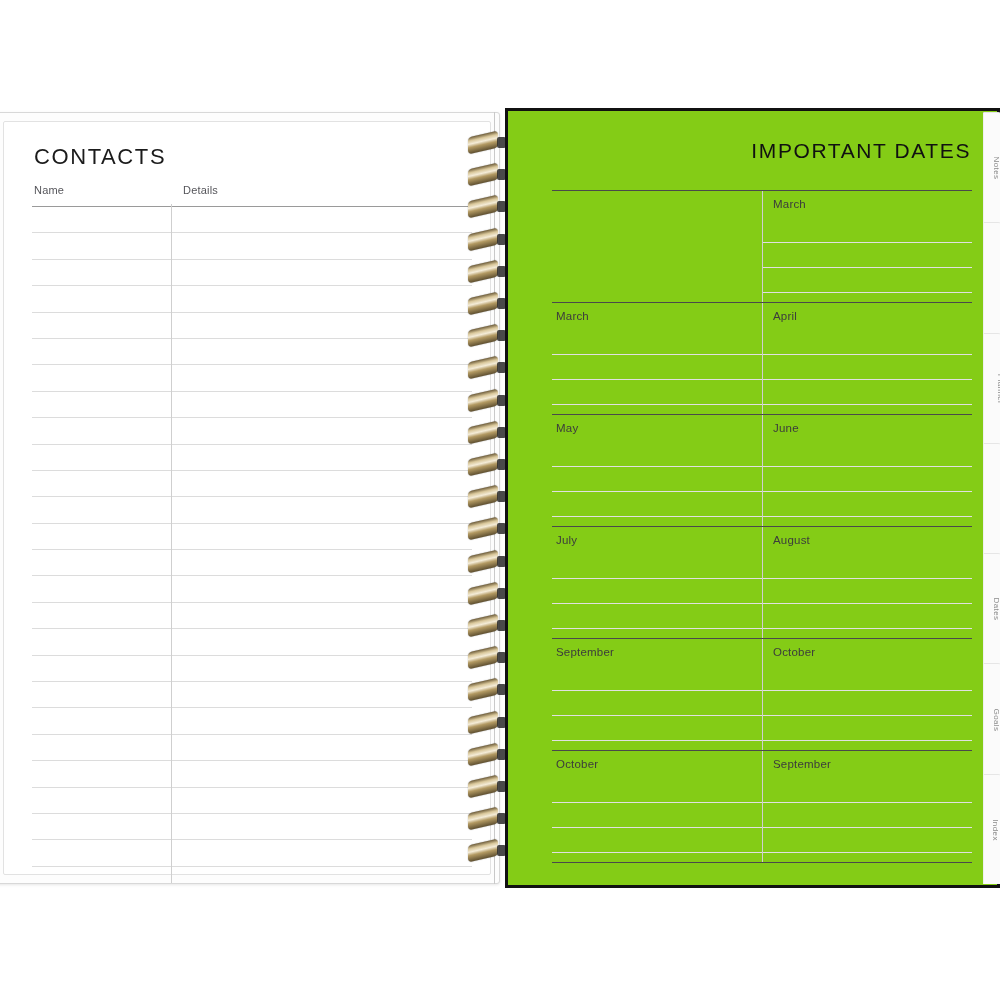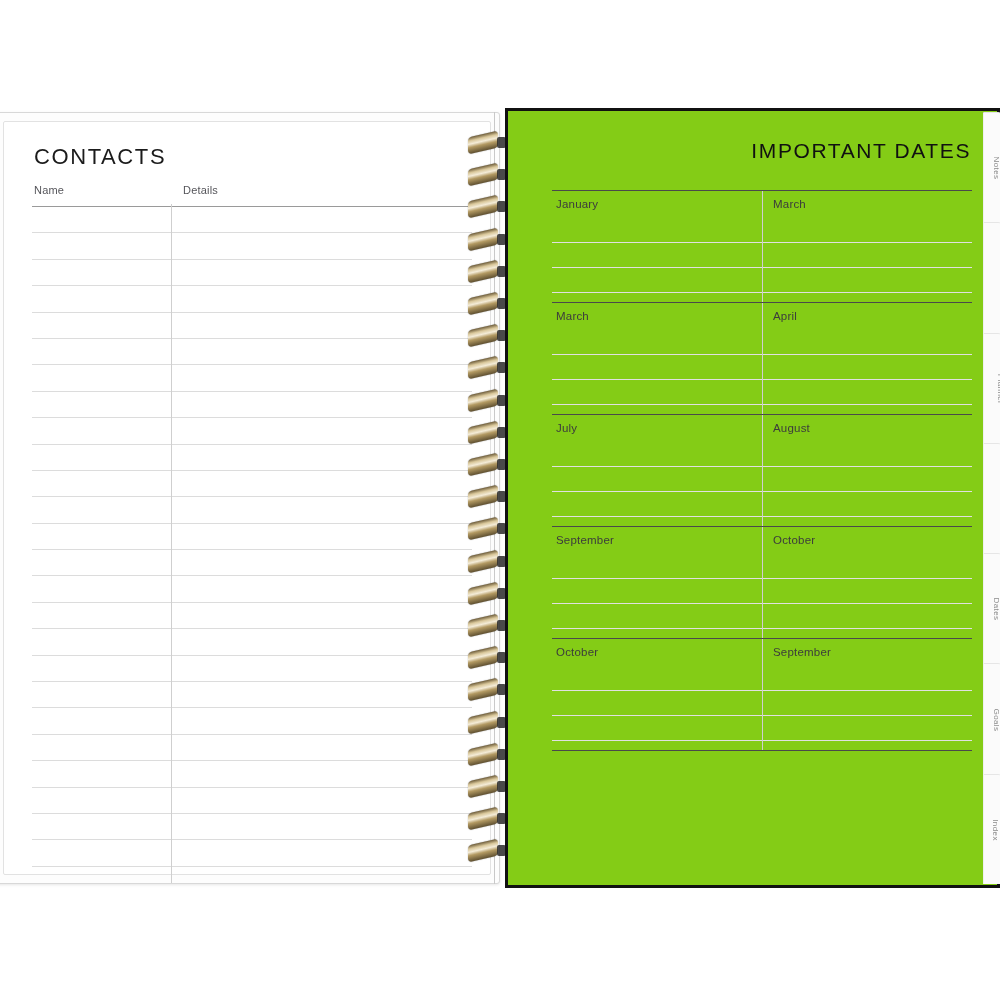--- a/index.html
+++ b/index.html
@@ -426,42 +426,50 @@
         <div class="hole"></div>
         <div class="band r"></div>
       </div>
     </div>
 
   <div class="right-page">
     <div class="right-inner">
       <div class="dates-title">IMPORTANT DATES</div>
       <div class="months-grid" id="months-grid">
           <div class="month-block">
-            <div class="half left">
-              <div class="month-label">January</div>
-              <div class="m-line" style="top: 51px;"></div>
-              <div class="m-line" style="top: 76px;"></div>
-              <div class="m-line" style="top: 101px;"></div>
-            </div>
             <div class="half right">
               <div class="month-label">March</div>
               <div class="m-line" style="top: 51px;"></div>
               <div class="m-line" style="top: 76px;"></div>
               <div class="m-line" style="top: 101px;"></div>
             </div>
           </div>
           <div class="month-block">
             <div class="half right">
               <div class="month-label">April</div>
               <div class="m-line" style="top: 51px;"></div>
               <div class="m-line" style="top: 76px;"></div>
               <div class="m-line" style="top: 101px;"></div>
             </div>
             <div class="half left">
               <div class="month-label">March</div>
+              <div class="m-line" style="top: 51px;"></div>
+              <div class="m-line" style="top: 76px;"></div>
+              <div class="m-line" style="top: 101px;"></div>
+            </div>
+          </div>
+          <div class="month-block">
+            <div class="half left">
+              <div class="month-label">May</div>
+              <div class="m-line" style="top: 51px;"></div>
+              <div class="m-line" style="top: 76px;"></div>
+              <div class="m-line" style="top: 101px;"></div>
+            </div>
+            <div class="half right">
+              <div class="month-label">June</div>
               <div class="m-line" style="top: 51px;"></div>
               <div class="m-line" style="top: 76px;"></div>
               <div class="m-line" style="top: 101px;"></div>
             </div>
           </div>
           <div class="month-block">
             <div class="half left">
               <div class="month-label">July</div>
               <div class="m-line" style="top: 51px;"></div>
               <div class="m-line" style="top: 76px;"></div>

